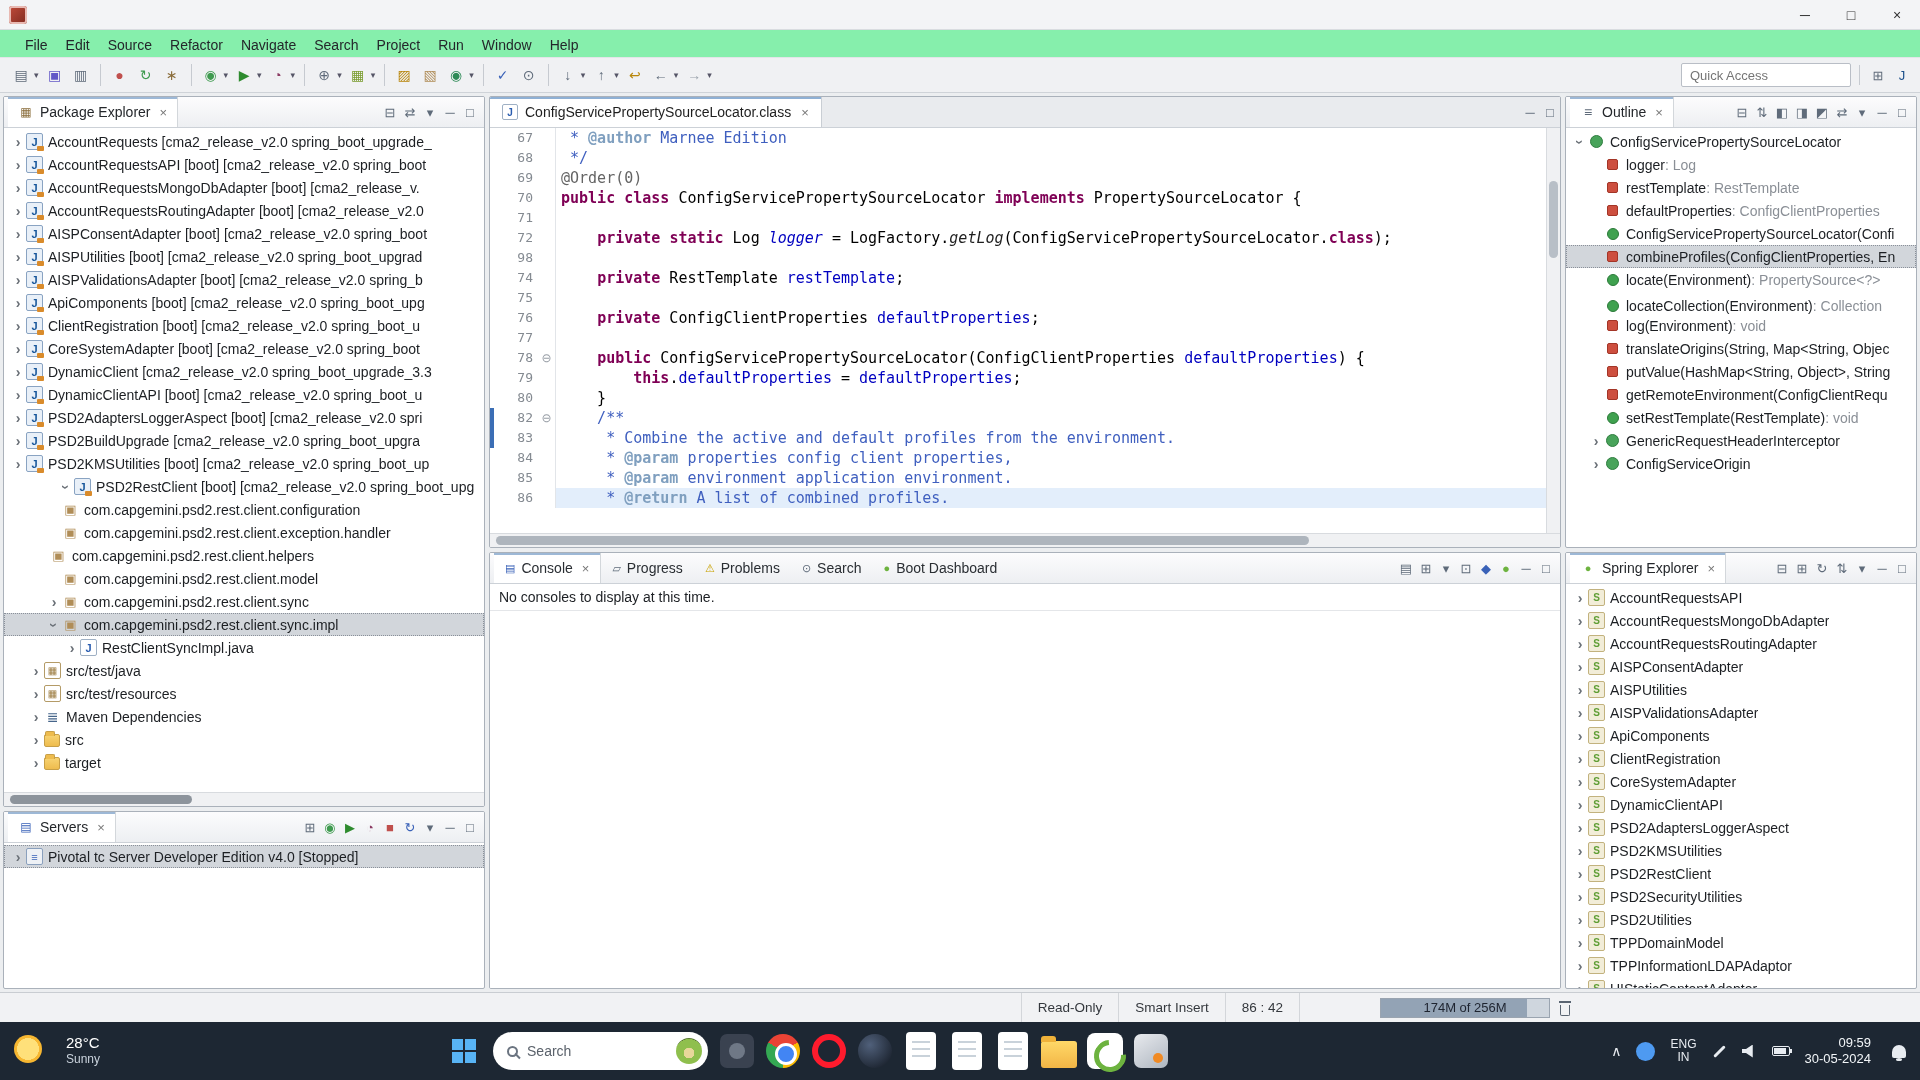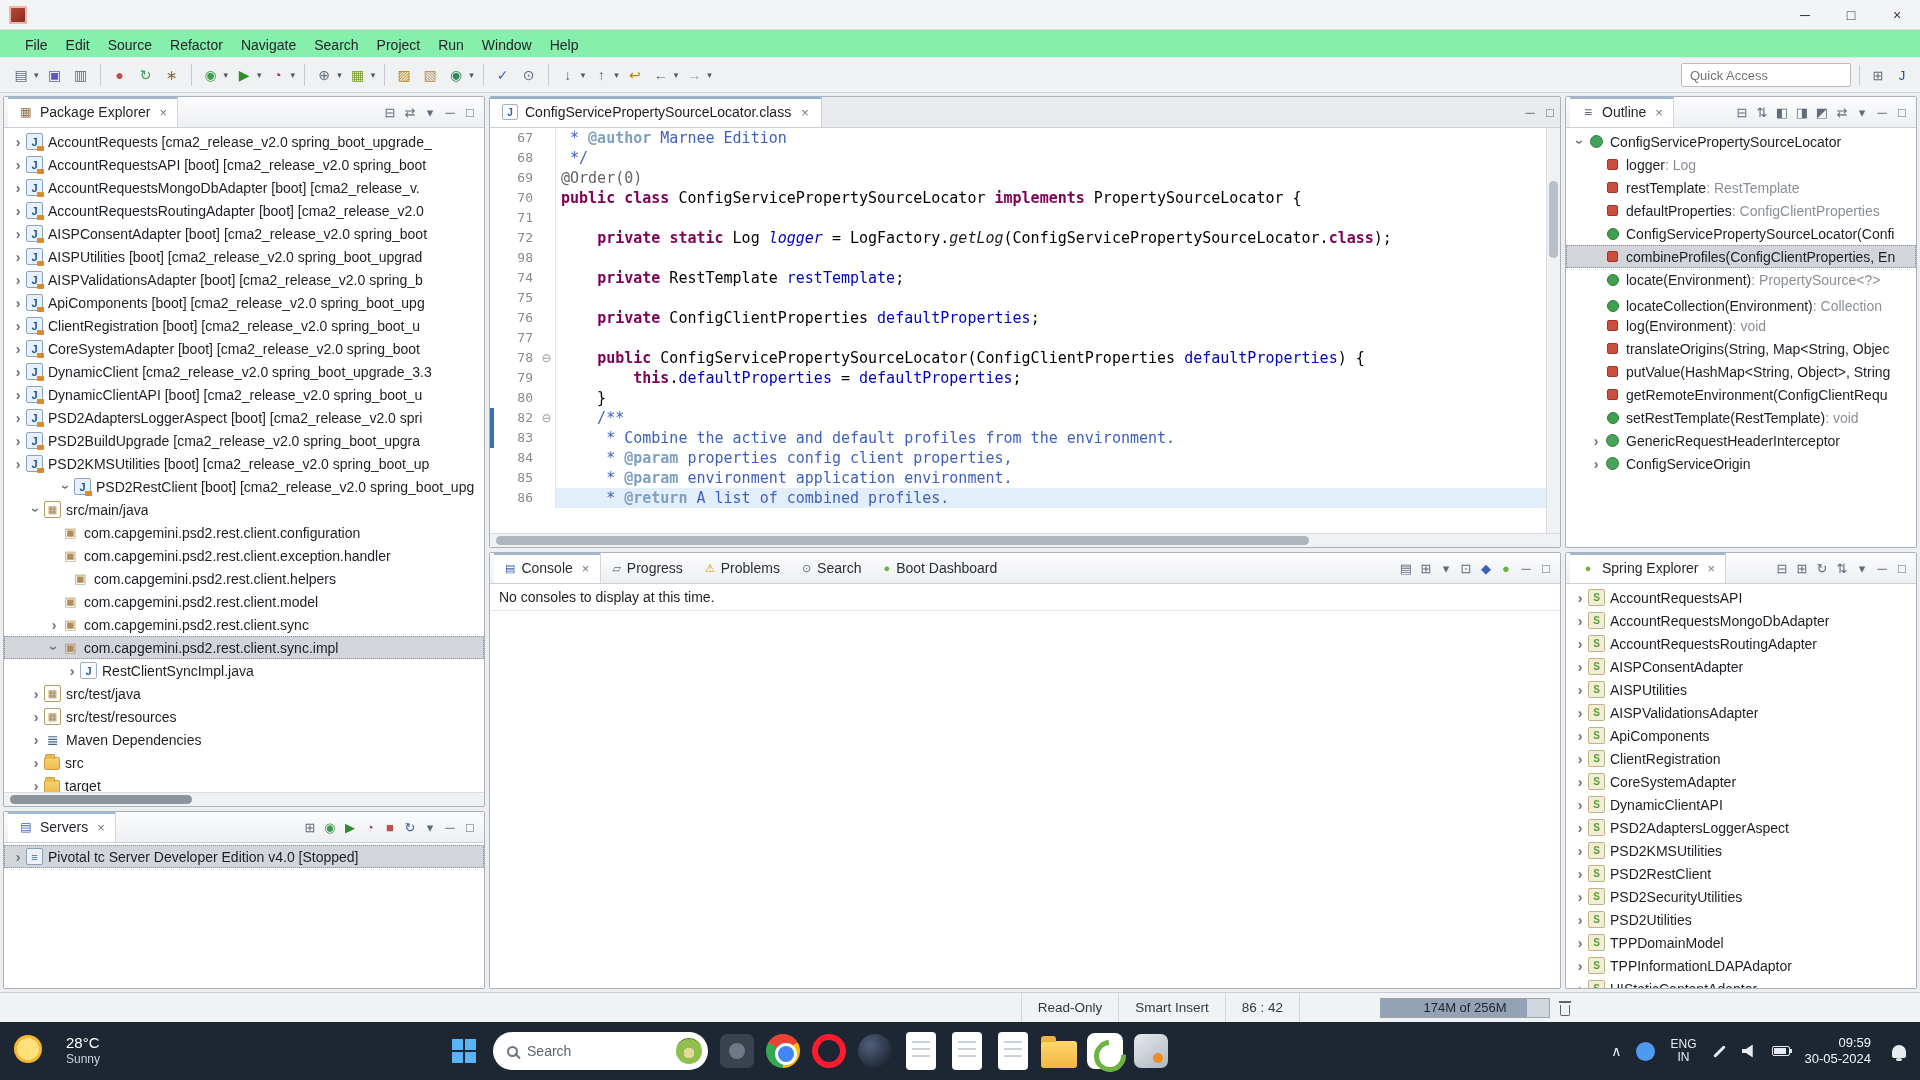--- a/index.html
+++ b/index.html
@@ -343,36 +343,31 @@
             <div class="trow" style="padding-left: 6px;">
               <span class="expander">›</span>
               <span class="ticon icon-project"></span>
               <span class="tlabel">PSD2KMSUtilities [boot] [cma2_release_v2.0 spring_boot_up</span>
             </div>
             <div class="trow" style="padding-left: 6px; margin-left: 48px;">
               <span class="expander open">›</span>
               <span class="ticon icon-project"></span>
               <span class="tlabel">PSD2RestClient [boot] [cma2_release_v2.0 spring_boot_upg</span>
             </div>
-            <div class="trow" style="padding-left: 24px;">
-              <span class="expander open">›</span>
-              <span class="ticon icon-srcroot"></span>
-              <span class="tlabel">src/main/java</span>
-            </div>
             <div class="trow" style="padding-left: 42px;">
               <span class="expander"></span>
               <span class="ticon icon-pkg"></span>
               <span class="tlabel">com.capgemini.psd2.rest.client.configuration</span>
             </div>
             <div class="trow" style="padding-left: 42px;">
               <span class="expander"></span>
               <span class="ticon icon-pkg"></span>
               <span class="tlabel">com.capgemini.psd2.rest.client.exception.handler</span>
             </div>
-            <div class="trow" style="padding-left: 52px; align-items: center;">
+            <div class="trow" style="padding-left: 30px; align-items: center;">
               <span class="expander"></span>
               <span class="ticon icon-pkg"></span>
               <span class="tlabel">com.capgemini.psd2.rest.client.helpers</span>
             </div>
             <div class="trow" style="padding-left: 42px;">
               <span class="expander"></span>
               <span class="ticon icon-pkg"></span>
               <span class="tlabel">com.capgemini.psd2.rest.client.model</span>
             </div>
             <div class="trow" style="padding-left: 42px;">

